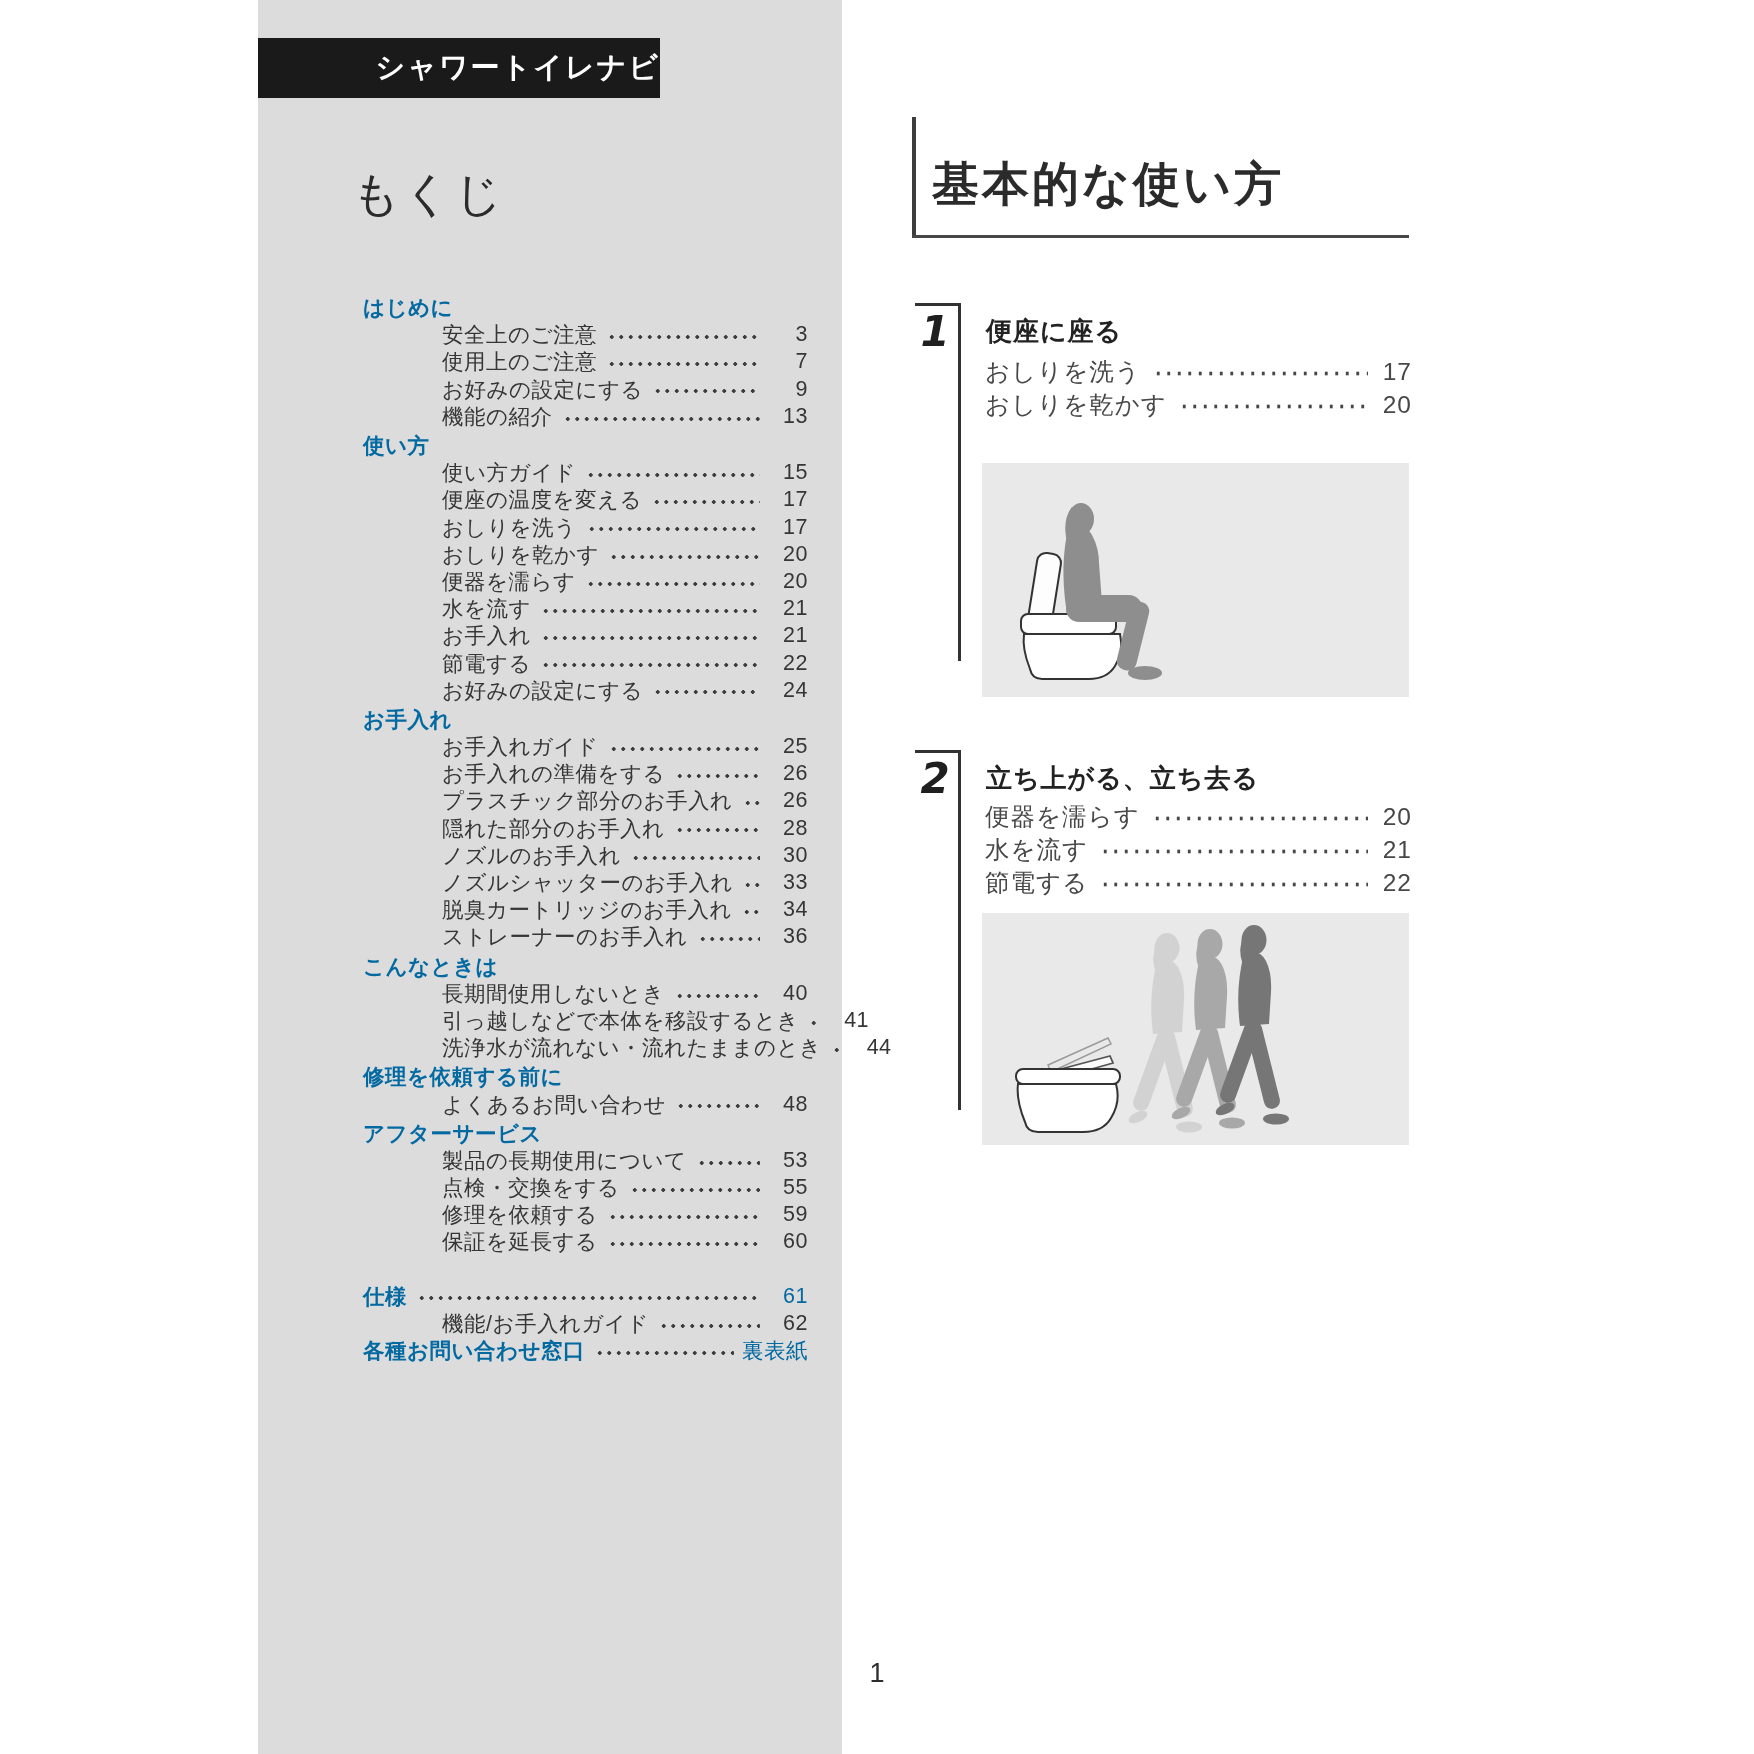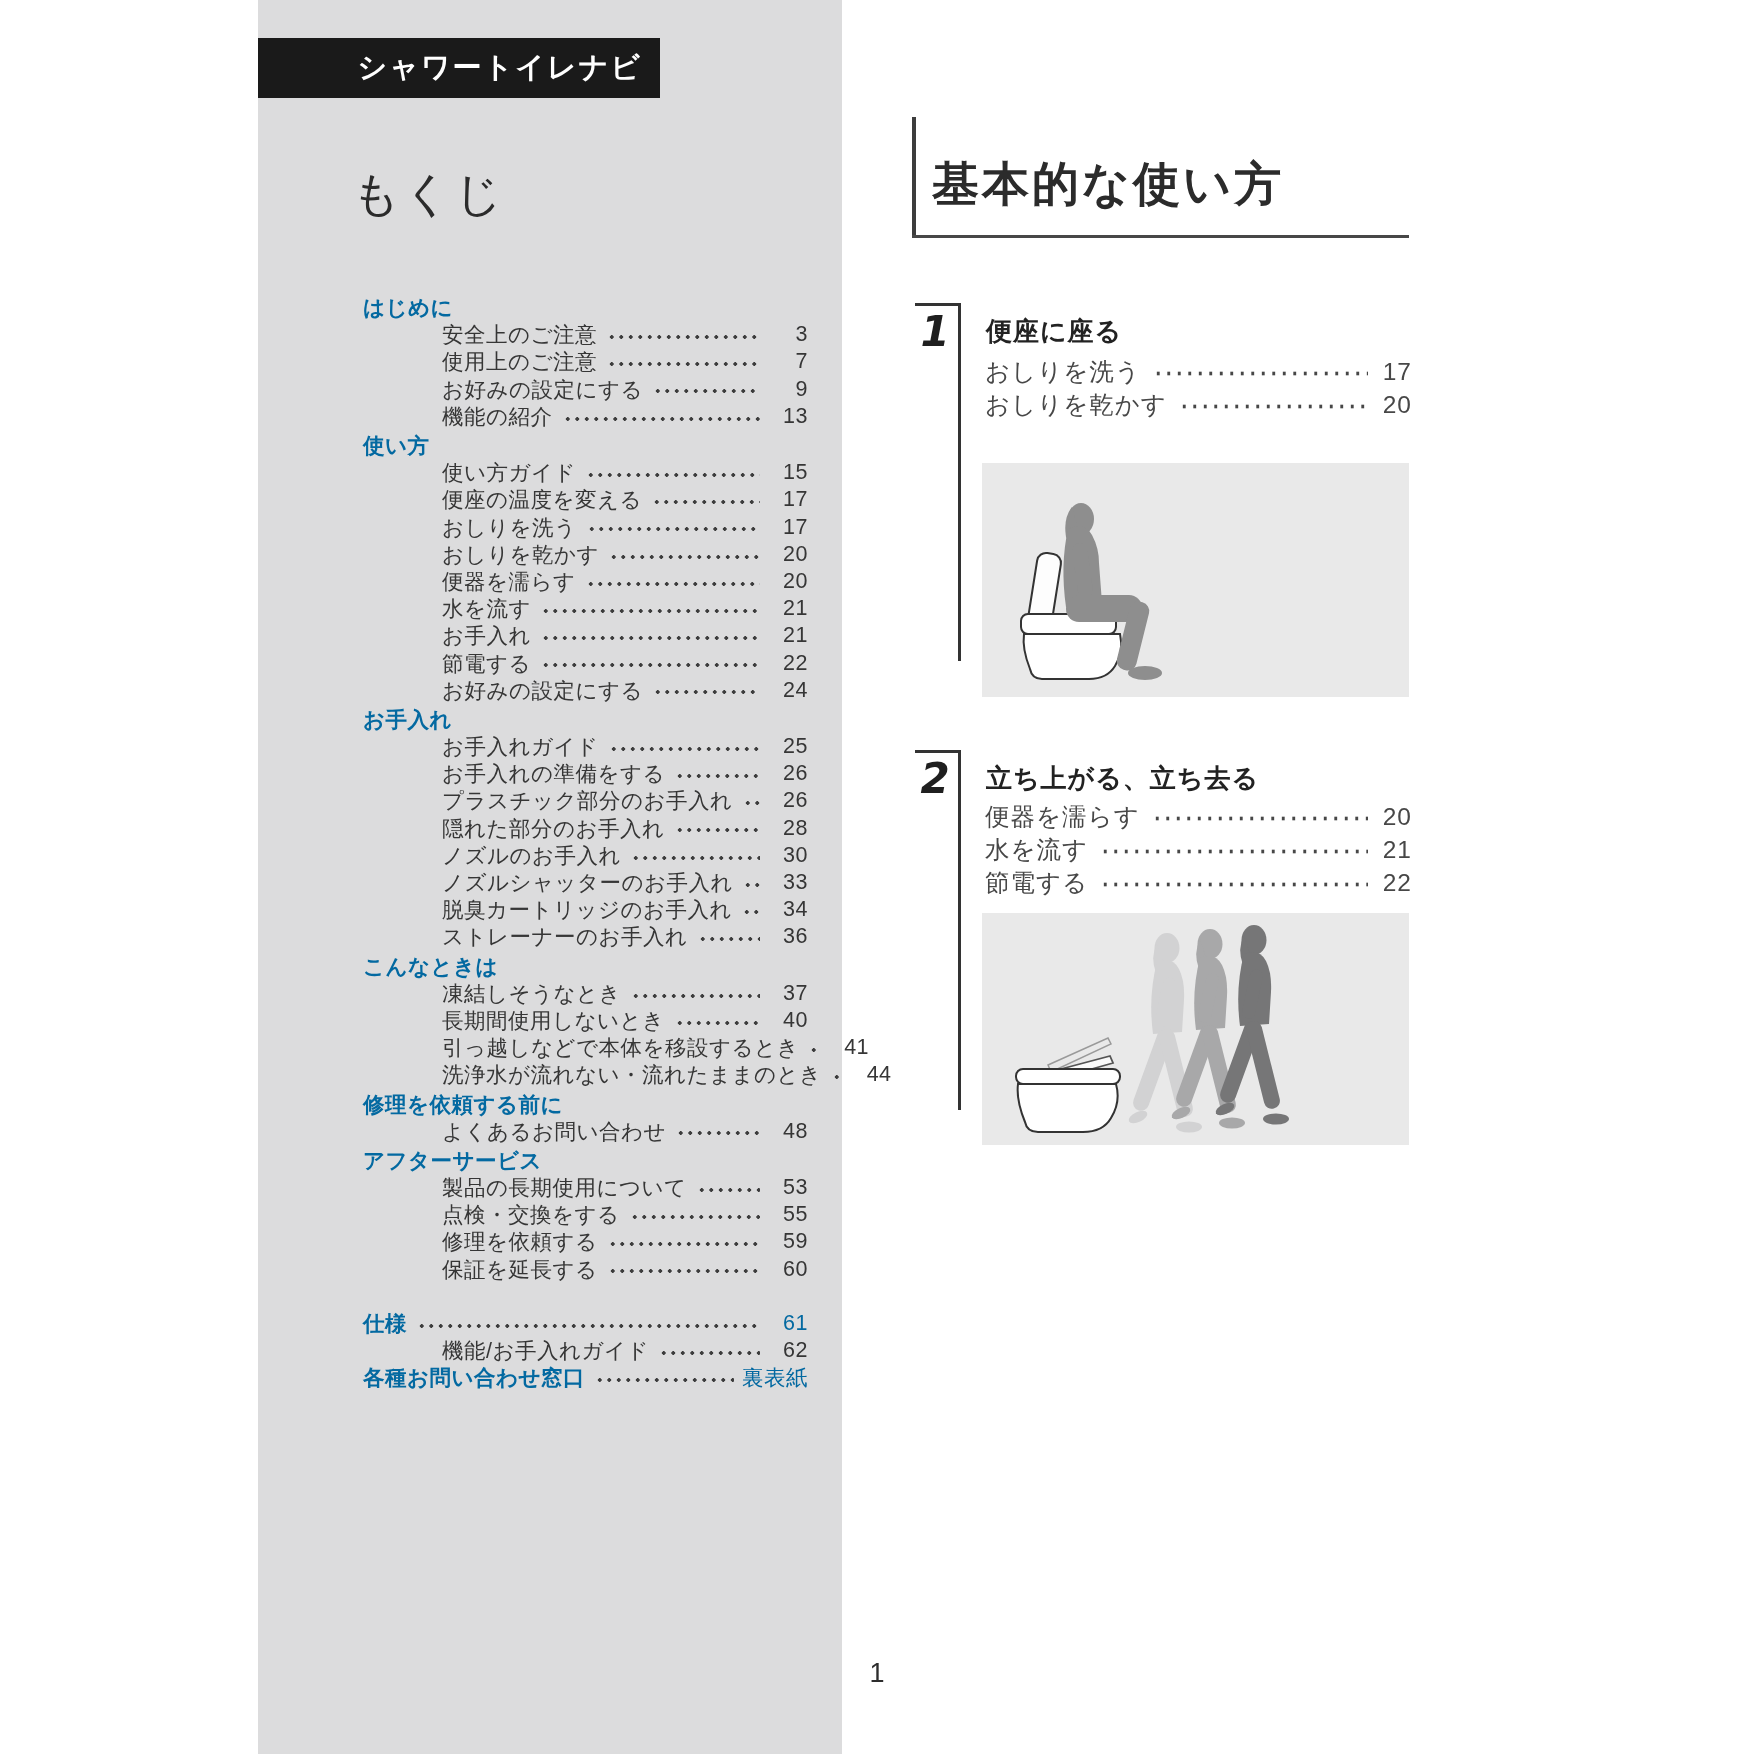--- a/index.html
+++ b/index.html
@@ -5,21 +5,21 @@
   html,body{margin:0;padding:0;background:#fff;}
   .page{
     position:relative;width:1754px;height:1754px;background:#ffffff;overflow:hidden;
     font-family:"Liberation Sans","DejaVu Sans",sans-serif;color:#323232;
   }
   
   .gray-panel{position:absolute;left:258px;top:0;width:584px;height:1754px;background:#dcdcdd;}
   
   .badge{
     position:absolute;left:258px;top:38px;width:402px;height:60px;background:#1a1a1a;
-    display:flex;align-items:center;justify-content:flex-end;padding-right:18px;box-sizing:border-box;
+    display:flex;align-items:center;justify-content:flex-end;box-sizing:border-box;
   }
   .badge span{color:#ffffff;font-size:29px;font-weight:700;letter-spacing:2px;}
   
   .toc-title{
     position:absolute;left:352px;top:163px;margin:0;font-size:47px;font-weight:500;
     color:#2b2b2b;letter-spacing:3px;
   }
   
   .toc{position:absolute;left:353px;top:292px;width:455px;}
   .toc-row{display:flex;align-items:center;height:27.2px;font-size:21.5px;color:#363636;letter-spacing:0.5px;white-space:nowrap;}
@@ -209,25 +209,20 @@
         <span class="lbl">ストレーナーのお手入れ</span>
         <span class="dots"></span>
         <span class="pg">36</span>
       </div>
 
       <div class="toc-row header no-page">
         <span class="lbl">こんなときは</span>
 
       </div>
 
-      <div class="toc-row item">
-        <span class="lbl">凍結しそうなとき</span>
-        <span class="dots"></span>
-        <span class="pg">37</span>
-      </div>
 
       <div class="toc-row item">
         <span class="lbl">長期間使用しないとき</span>
         <span class="dots"></span>
         <span class="pg">40</span>
       </div>
 
       <div class="toc-row item">
         <span class="lbl">引っ越しなどで本体を移設するとき</span>
         <span class="dots"></span>

